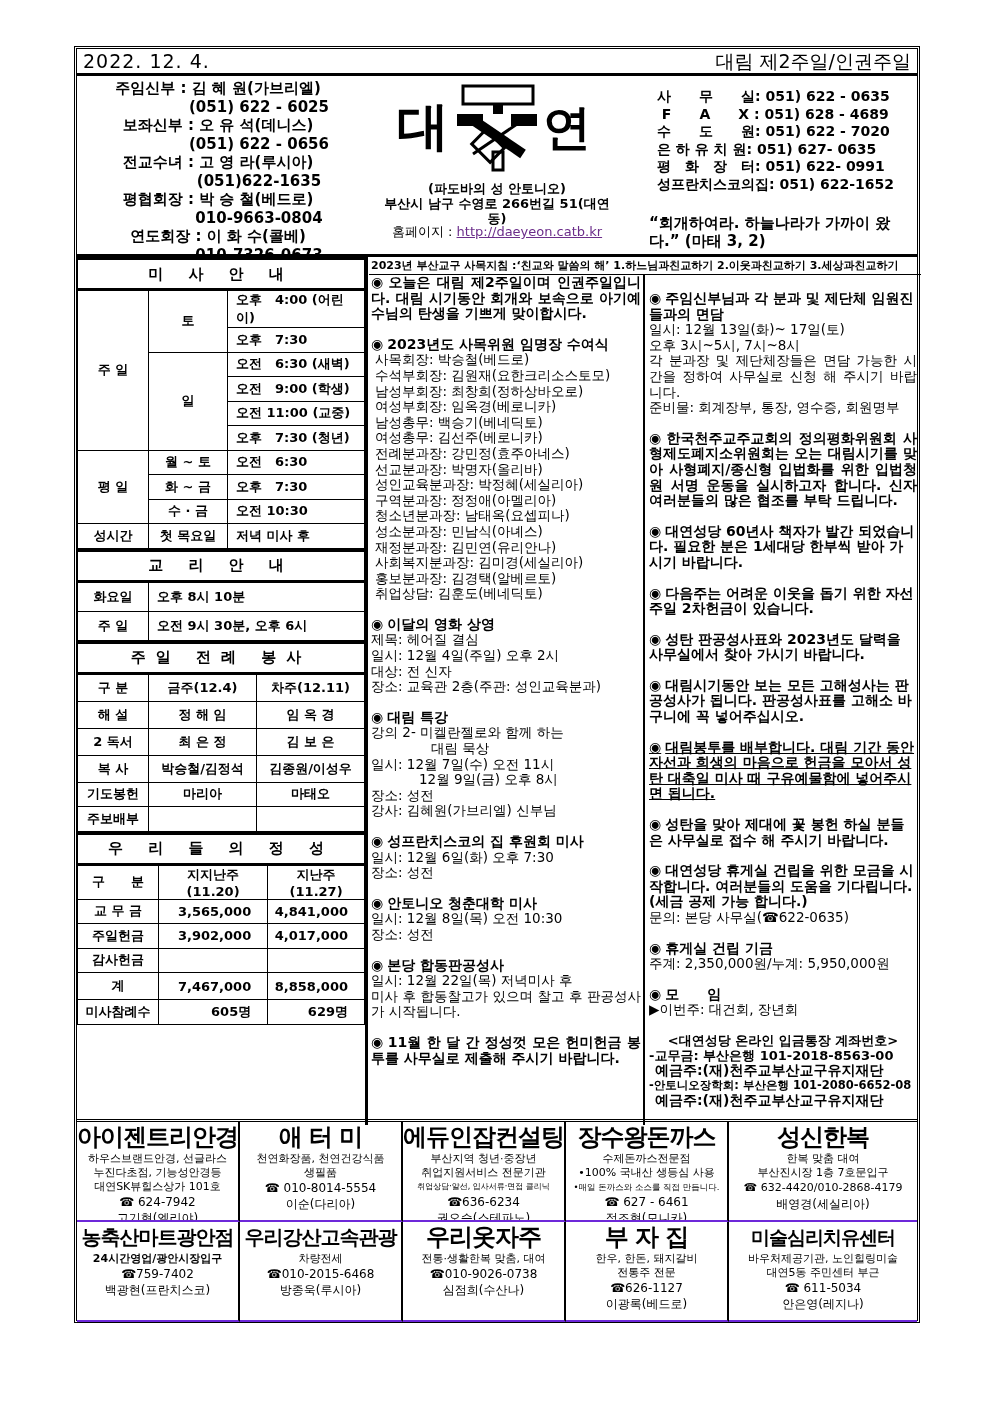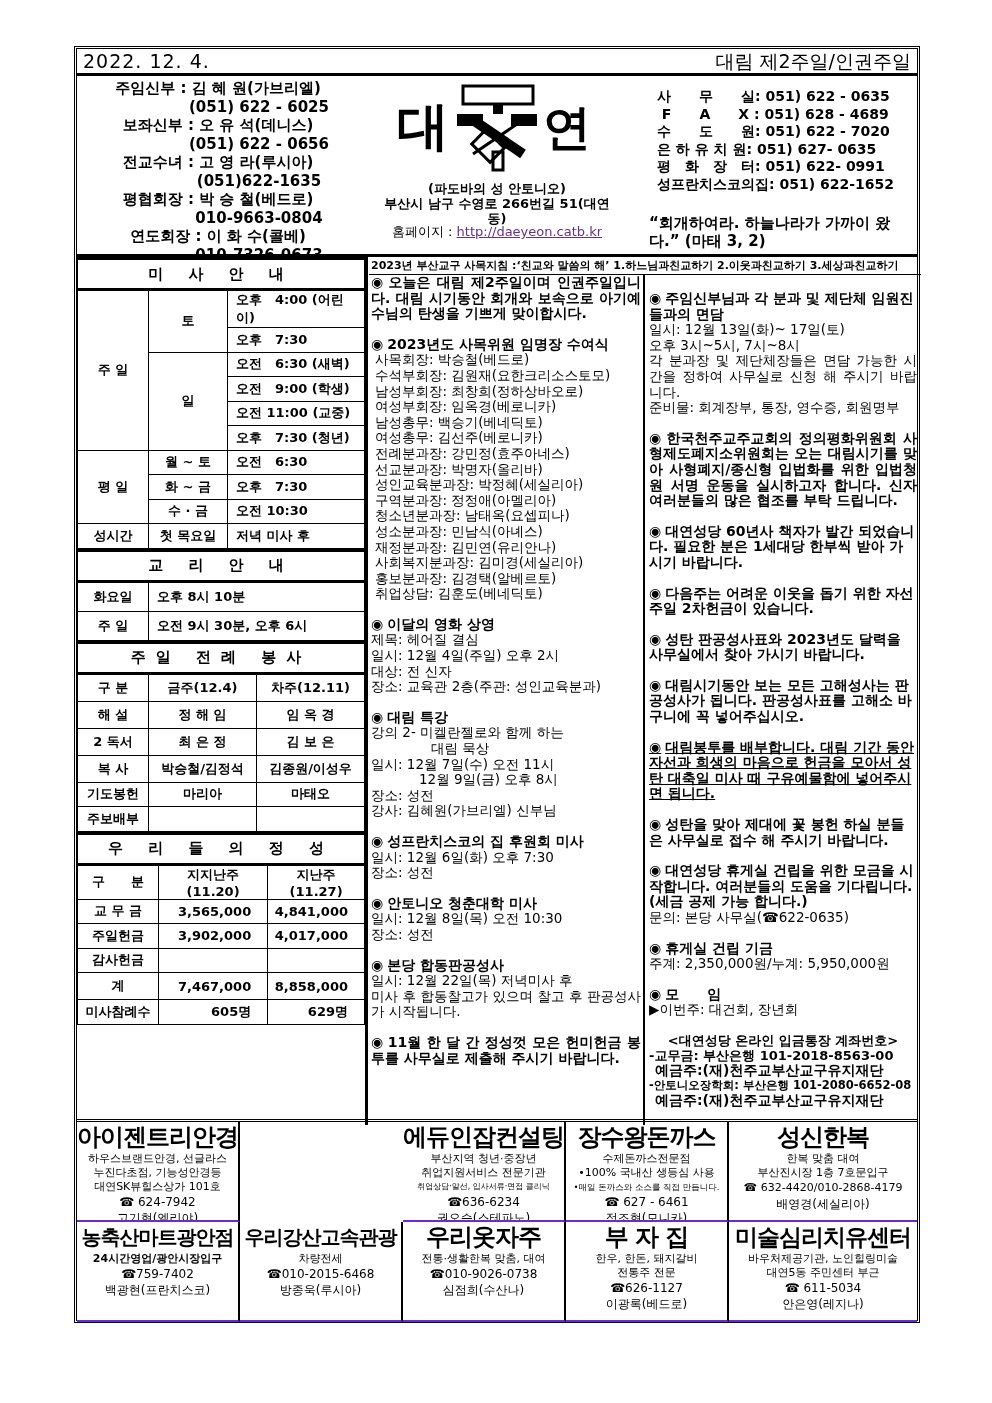--- a/index.html
+++ b/index.html
@@ -355,20 +355,27 @@
 
   <div class="ads">
     <div class="ad" style="left:0;top:0">
       <div class="name">아이젠트리안경</div>
       <div class="line">하우스브랜드안경, 선글라스</div>
       <div class="line">누진다초점, 기능성안경등</div>
       <div class="line">대연SK뷰힐스상가 101호</div>
       <div class="phone">☎ 624-7942</div>
       <div class="owner">고기현(엘리야)</div>
     </div>
+    <div class="ad" style="left:163px;top:0">
+      <div class="name">애 터 미</div>
+      <div class="line">천연화장품, 천연건강식품</div>
+      <div class="line">생필품</div>
+      <div class="phone">☎ 010-8014-5554</div>
+      <div class="owner">이순(다리아)</div>
+    </div>
     <div class="ad" style="left:326px;top:0">
       <div class="name">에듀인잡컨설팅</div>
       <div class="line">부산지역 청년·중장년</div>
       <div class="line">취업지원서비스 전문기관</div>
       <div class="line" style="font-size:8px">취업상담·알선, 입사서류·면접 클리닉</div>
       <div class="phone">☎636-6234</div>
       <div class="owner">권오승(스테파노)</div>
     </div>
     <div class="ad" style="left:489px;top:0">
       <div class="name">장수왕돈까스</div>
@@ -405,20 +412,20 @@
       <div class="owner">심점희(수산나)</div>
     </div>
     <div class="ad" style="left:489px;top:100px">
       <div class="name">부 자 집</div>
       <div class="line">한우, 한돈, 돼지갈비</div>
       <div class="line">전통주 전문</div>
       <div class="phone">☎626-1127</div>
       <div class="owner">이광록(베드로)</div>
     </div>
     <div class="ad" style="left:652px;top:100px;width:188px;border-right:none">
-      <div class="name" style="font-size:23px">미술심리치유센터</div>
+      <div class="name" style="font-size:19px">미술심리치유센터</div>
       <div class="line">바우처제공기관, 노인힐링미술</div>
       <div class="line">대연5동 주민센터 부근</div>
       <div class="phone">☎ 611-5034</div>
       <div class="owner">안은영(레지나)</div>
     </div>
   </div>
 </div>
 
 </body></html>

